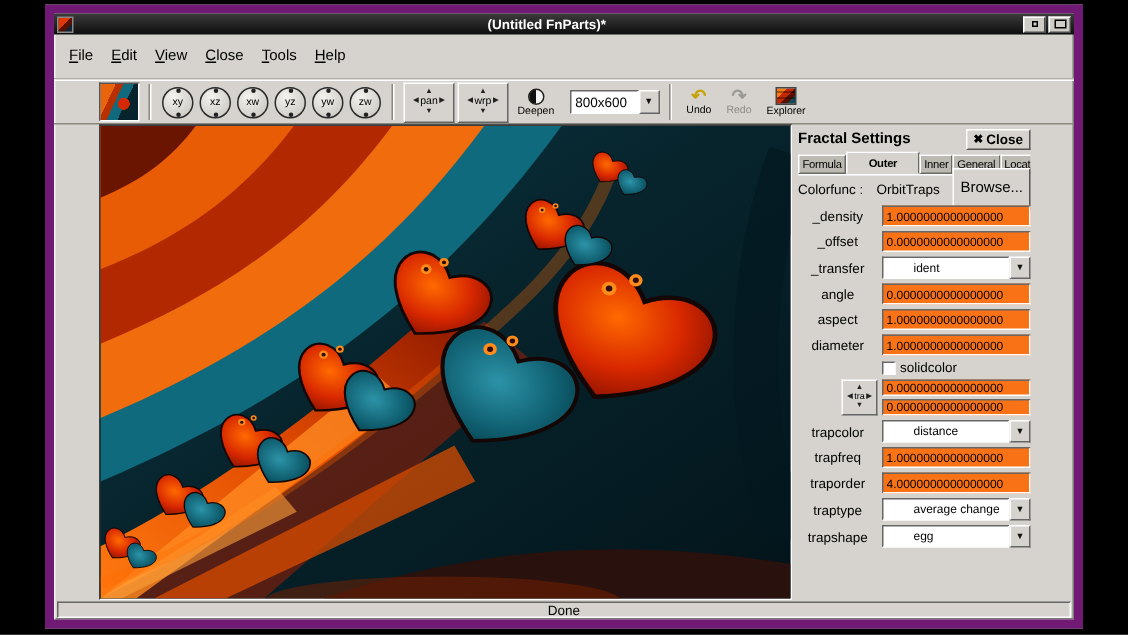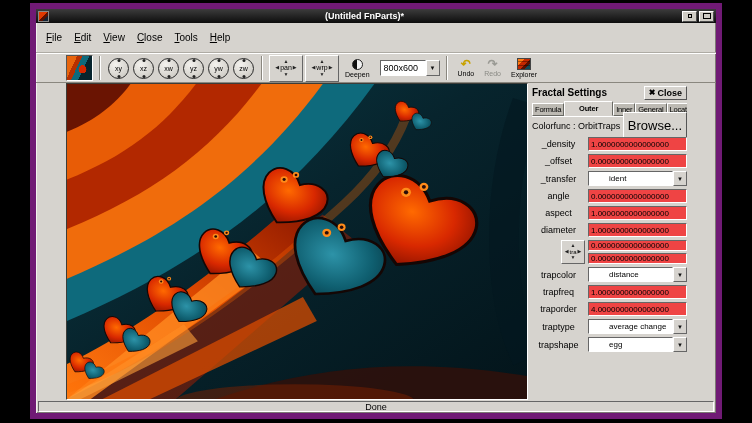--- a/index.html
+++ b/index.html
@@ -82,25 +82,25 @@
   .close-x { font-size:8px; }
   .tabbar { height:15px; display:flex; align-items:flex-end; overflow:hidden; }
   .tab { font-size:7.5px; letter-spacing:-0.2px; padding:1px 2px; white-space:nowrap;
     background:#bdbab3; border:1px solid; border-color:#fff #6a6a64 #6a6a64 #fff;
     color:#000; }
   .tab.active { background:#d6d3ce; border-bottom-color:#d6d3ce; padding:2px 14px; font-weight:bold; }
   .cf-row { height:18px; display:flex; align-items:center; gap:2px; border-top:1px solid #fff; }
   .cf-label { font-size:9px; color:#000; }
   .cf-value { flex:1; text-align:center; font-size:9px; color:#000; }
   .browse-btn { height:28px; padding:0 4px; background:#d6d3ce; border:1px solid;
-    border-color:#fff #555 #555 #fff; font-size:13px; color:#000; display:flex; align-items:center; }
+    border-color:#fff #555 #555 #fff; font-size:10px; color:#000; display:flex; align-items:center; }
   .browse-btn::first-letter { text-decoration:underline; }
   .prow { display:flex; align-items:center; margin-top:3px; gap:2px; }
   .plabel { width:54px; flex:0 0 auto; text-align:center; font-size:9px; color:#000; padding-right:1px; }
-  .pinput { flex:1; min-width:0; height:14px; background:#ef4444; border:1px solid;
+  .pinput { flex:1; min-width:0; height:14px; background:#f97316; border:1px solid;
     border-color:#666 #fff #fff #666; font-size:8px; padding:0 2px;
     font-family:"Liberation Sans", sans-serif; color:#000; }
   .pcombo { flex:1; min-width:0; height:15px; display:flex; align-items:stretch; }
   .pcombo-val { flex:1; min-width:0; background:#fff; border:1px solid; border-color:#666 #fff #fff #666;
     font-size:8px; display:flex; align-items:center; padding-left:20px; color:#000; white-space:nowrap; overflow:hidden; }
   .pcheckwrap { flex:1; display:flex; align-items:center; gap:3px; font-size:9px; color:#000; }
   .checkbox { width:9px; height:9px; background:#fff; border:1px solid; border-color:#666 #fff #fff #666; }
   .stack { flex:1; min-width:0; display:flex; flex-direction:column; gap:2px; }
   .fourway.small { width:24px; height:24px; font-size:6px; margin-left:auto; }
 
@@ -327,20 +327,27 @@
       </div>
       <div class="prow">
         <span class="plabel">aspect</span>
         <input class="pinput" value="1.0000000000000000" style="">
       </div>
       <div class="prow">
         <span class="plabel">diameter</span>
         <input class="pinput" value="1.0000000000000000" style="">
       </div>
       <div class="prow">
+        <span class="plabel"></span>
+        <label class="pcheckwrap">
+          <span class="checkbox"></span>
+          <span>solidcolor</span>
+        </label>
+      </div>
+      <div class="prow">
         <span class="plabel" style="display:flex;">
           <span class="fourway small">
             <span class="arr">▲</span>
             <span class="fw-mid">
               <span class="arr">◀</span>
               <span>tra</span>
               <span class="arr">▶</span>
             </span>
             <span class="arr">▼</span>
           </span>

